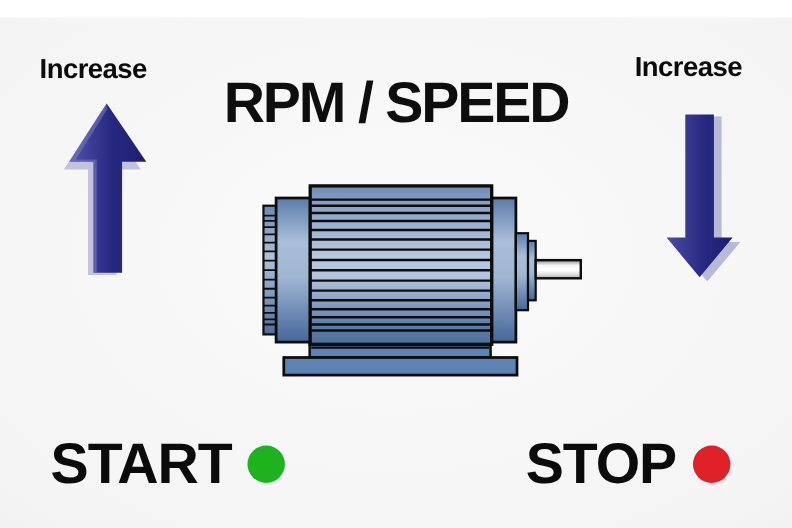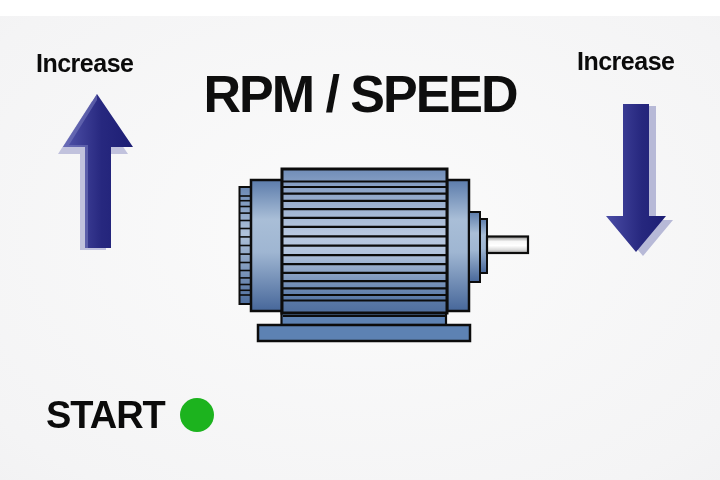--- a/index.html
+++ b/index.html
@@ -23,21 +23,21 @@
     font-size:52px;font-weight:700;letter-spacing:-2px;
     line-height:1;color:#0e0e0e;
   }
   .arrow{position:absolute;}
   .motor{position:absolute;left:230px;top:145px;}
   .ctl-group{
     position:absolute;display:flex;align-items:center;gap:15px;
     cursor:pointer;
   }
   .ctl-label{
-    font-size:38px;font-weight:700;letter-spacing:-1px;line-height:1;color:#0b0b0b;
+    font-size:52px;font-weight:700;letter-spacing:-1px;line-height:1;color:#0b0b0b;
   }
   .indicator{
     width:34px;height:34px;border-radius:50%;
     flex:0 0 auto;
   }
   .start-group{left:46px;top:380px;}
   .stop-group{left:478px;top:380px;}
   .inc-label{left:36px;top:35px;}
   .dec-label{left:577px;top:33px;}
   .up-arrow{left:58px;top:76px;}
@@ -158,14 +158,18 @@
         <line x1="52" x2="217" y1="134.0" y2="134.0" stroke="#0C0C0C" stroke-width="2.2"></line>
         <line x1="52" x2="217" y1="139.5" y2="139.5" stroke="#0C0C0C" stroke-width="2.2"></line>
       </g>
   </svg>
 
   <div class="ctl-group start-group">
     <span class="ctl-label">START</span>
     <span class="indicator" style="background: rgb(28, 179, 30);"></span>
   </div>
 
+  <div class="ctl-group stop-group">
+    <span class="ctl-label">STOP</span>
+    <span class="indicator" style="background: rgb(224, 32, 39);"></span>
+  </div>
 
 </div>
 
 </body></html>

